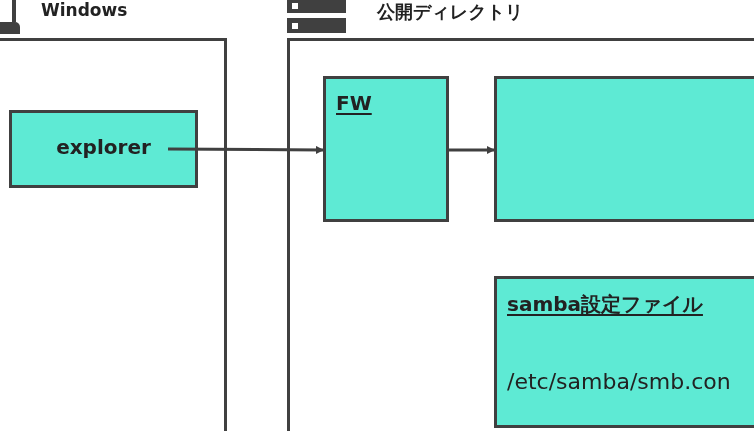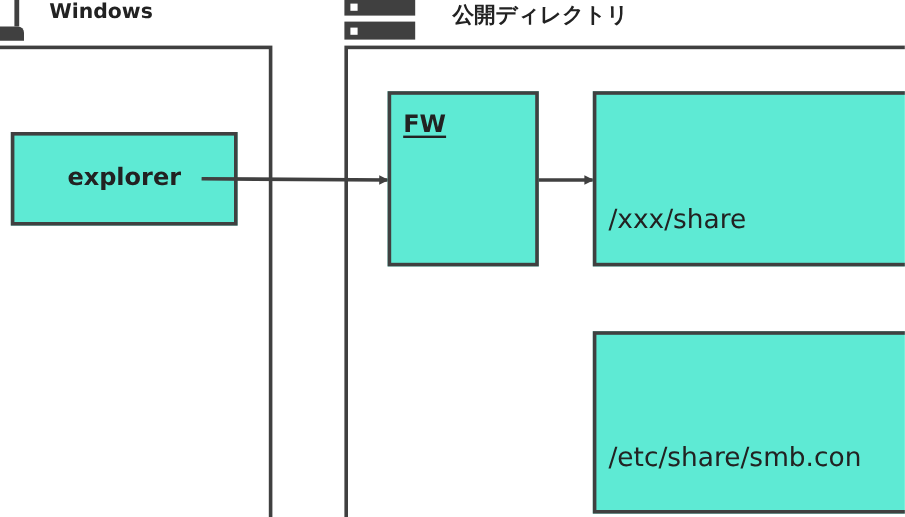--- a/index.html
+++ b/index.html
@@ -47,18 +47,18 @@
   </defs>
   <line x1="168" y1="149" x2="323" y2="150" stroke="#404040" stroke-width="3" marker-end="url(#arrow)"></line>
   <line x1="448" y1="150" x2="494" y2="150" stroke="#404040" stroke-width="3" marker-end="url(#arrow)"></line>
 </svg>
 
 <div class="frame" style="left:323px; top:76px; width:126px; height:146px;">
   <div class="label u" style="left:10px; top:12px;">FW</div>
 </div>
 
 <div class="frame" style="left:494px; top:76px; width:280px; height:146px;">
-  <div class="label" style="left:10px; top:92px; font-weight:normal; font-size:22px;">/xxx/share</div>
 </div>
 
 <div class="frame" style="left:494px; top:276px; width:280px; height:152px;">
-  <div class="label" style="left:10px; top:90px; font-weight:normal; font-size:22px;">/etc/share/smb.con</div>
+  <div class="label u" style="left:10px; top:12px;">samba設定ファイル</div>
+  <div class="label" style="left:10px; top:90px; font-weight:normal; font-size:22px;">/etc/samba/smb.con</div>
 </div>
 
 </body></html>

